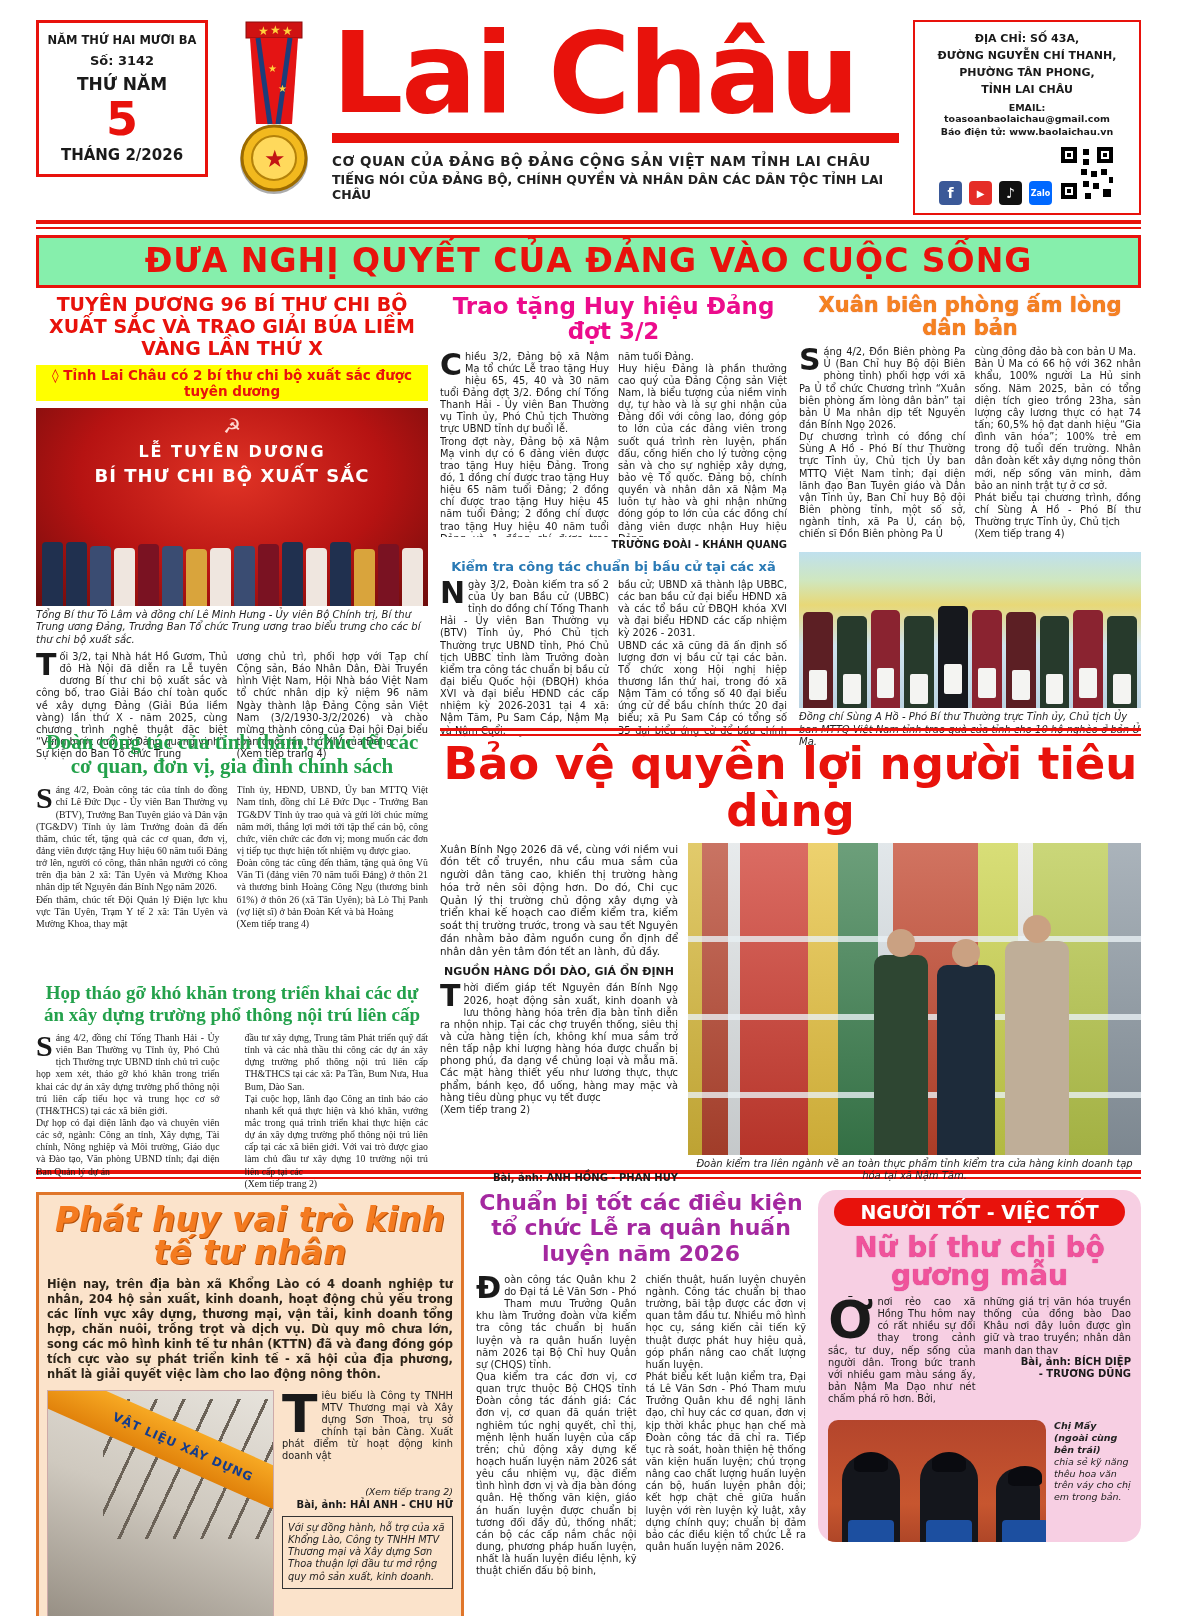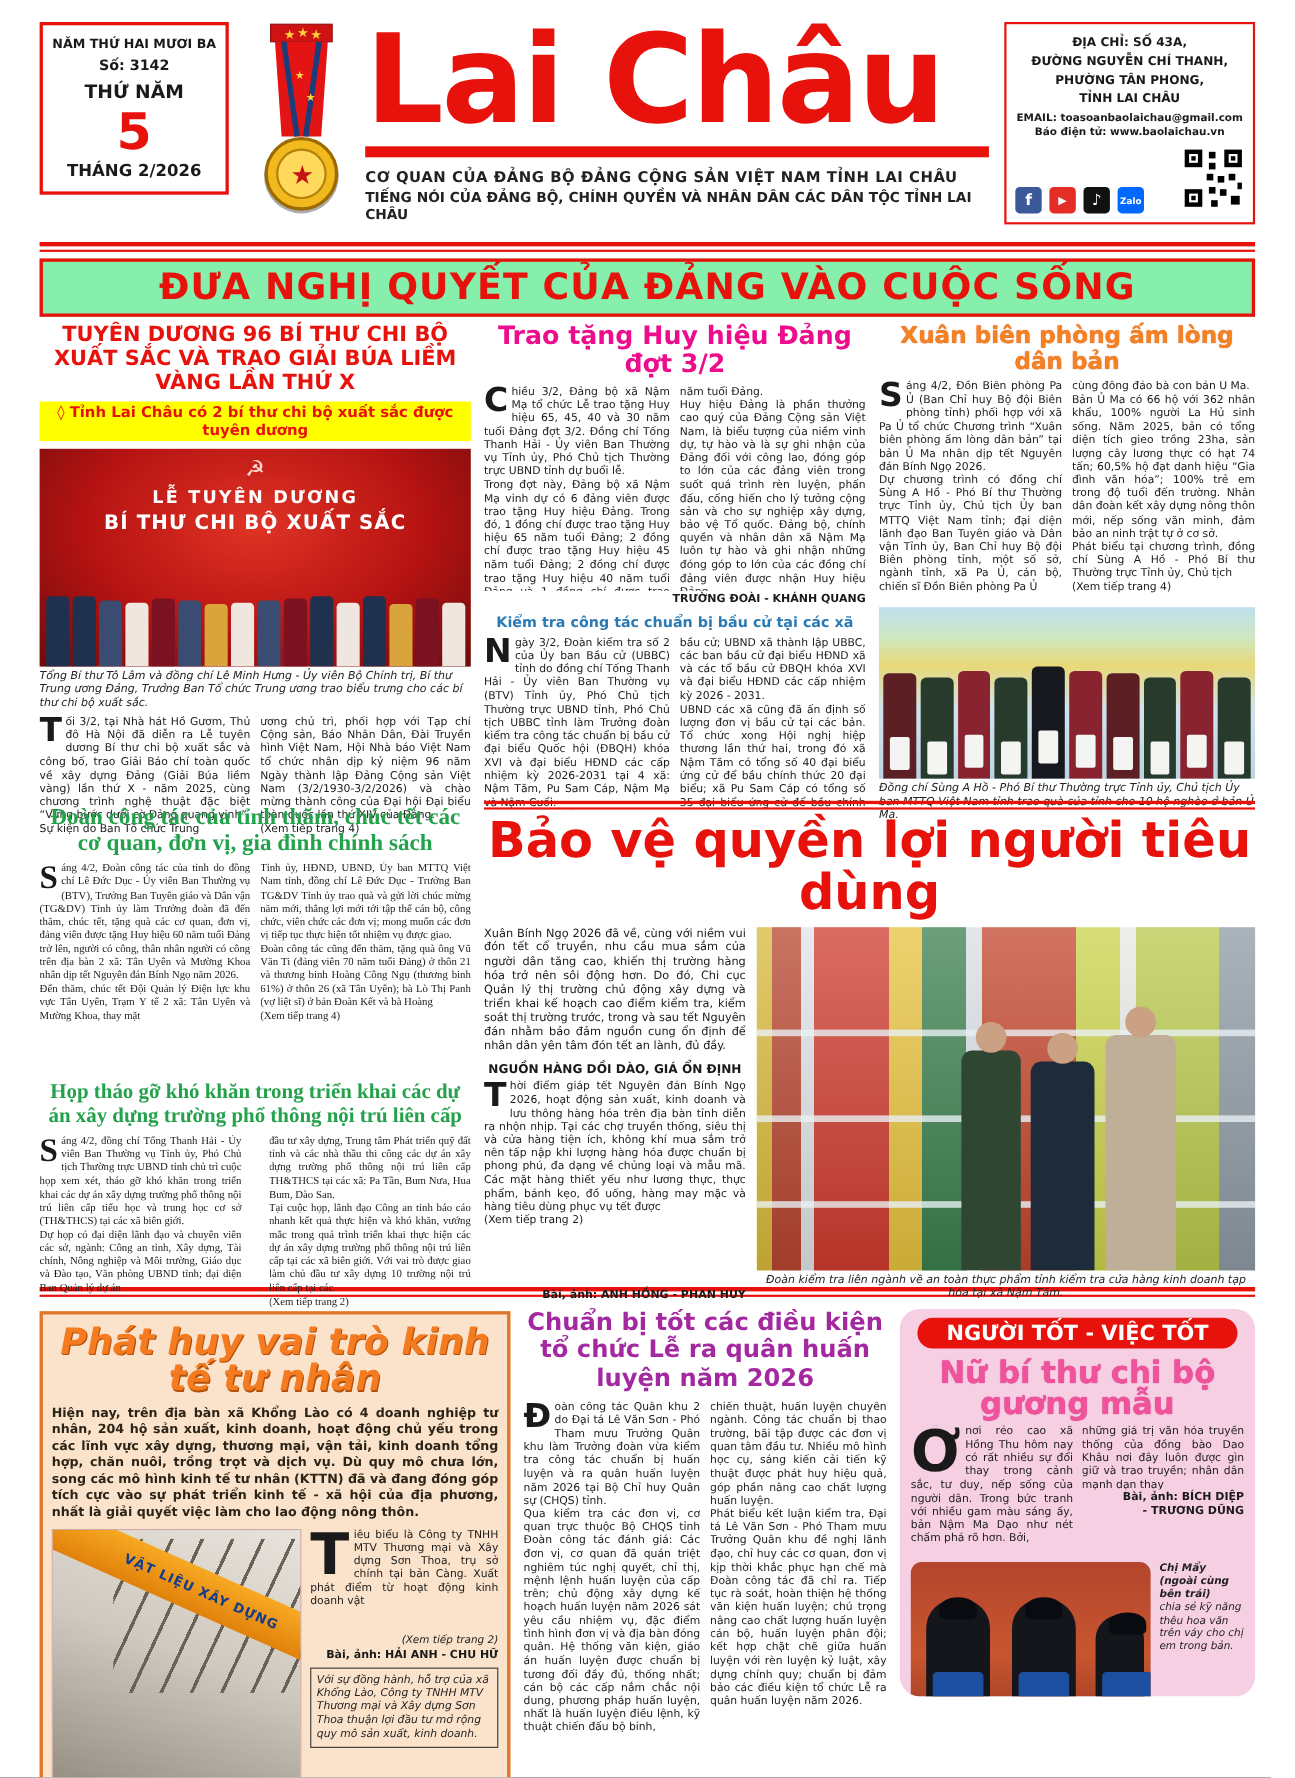--- a/index.html
+++ b/index.html
@@ -12,21 +12,21 @@
   .datebox .l2{font-size:13px;font-weight:bold;margin-top:6px;}
   .datebox .l3{font-size:17px;font-weight:bold;margin-top:6px;}
   .datebox .day{font-size:46px;font-weight:bold;color:#e8120c;line-height:1;margin-top:2px;}
   .datebox .l5{font-size:15px;font-weight:bold;margin-top:4px;}
   .medal{width:104px;height:196px;margin:0 6px 0 14px;flex:none;}
   .titleblock{flex:1;min-width:0;padding-top:2px;}
   .paper-title{font-size:112px;line-height:0.92;font-weight:800;color:#e8120c;letter-spacing:-2px;white-space:nowrap;}
   .title-rule{height:10px;background:#e8120c;margin:8px 0 10px 0;}
   .orgline1{font-size:13.5px;font-weight:bold;color:#222;letter-spacing:.5px;}
   .orgline2{font-size:12.5px;font-weight:bold;color:#222;margin-top:3px;}
-  .contactbox{width:228px;border:2px solid #e8120c;margin-left:14px;padding:8px 6px;box-sizing:border-box;text-align:center;flex:none;}
+  .contactbox{width:228px;border:2px solid #e8120c;margin-left:14px;padding:8px 22px;box-sizing:border-box;text-align:center;flex:none;}
   .contactbox .adr{font-size:11px;font-weight:bold;line-height:1.55;}
   .contactbox .em{font-size:9.5px;font-weight:bold;margin-top:4px;}
   .contactbox .web{font-size:9.5px;font-weight:bold;margin-top:2px;}
   .socialrow{display:flex;align-items:flex-end;margin-top:8px;padding:0 2px;}
   .sic{width:24px;height:24px;border-radius:4px;margin-right:7px;color:#fff;font-weight:bold;
        display:flex;align-items:center;justify-content:center;font-size:14px;}
   .sic.fb{background:#3b5998;} .sic.yt{background:#e52d27;font-size:10px;}
   .sic.tk{background:#111;} .sic.za{background:#0068ff;font-size:8px;}
   .qr{margin-left:auto;}
   

